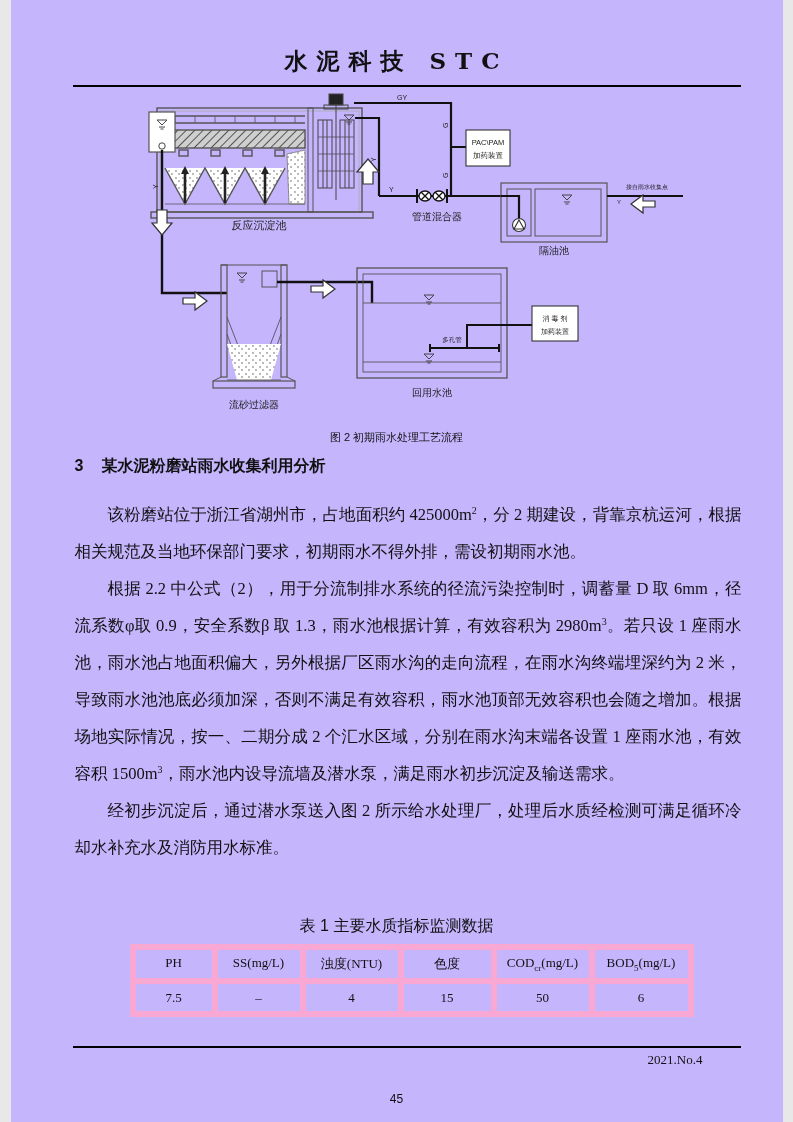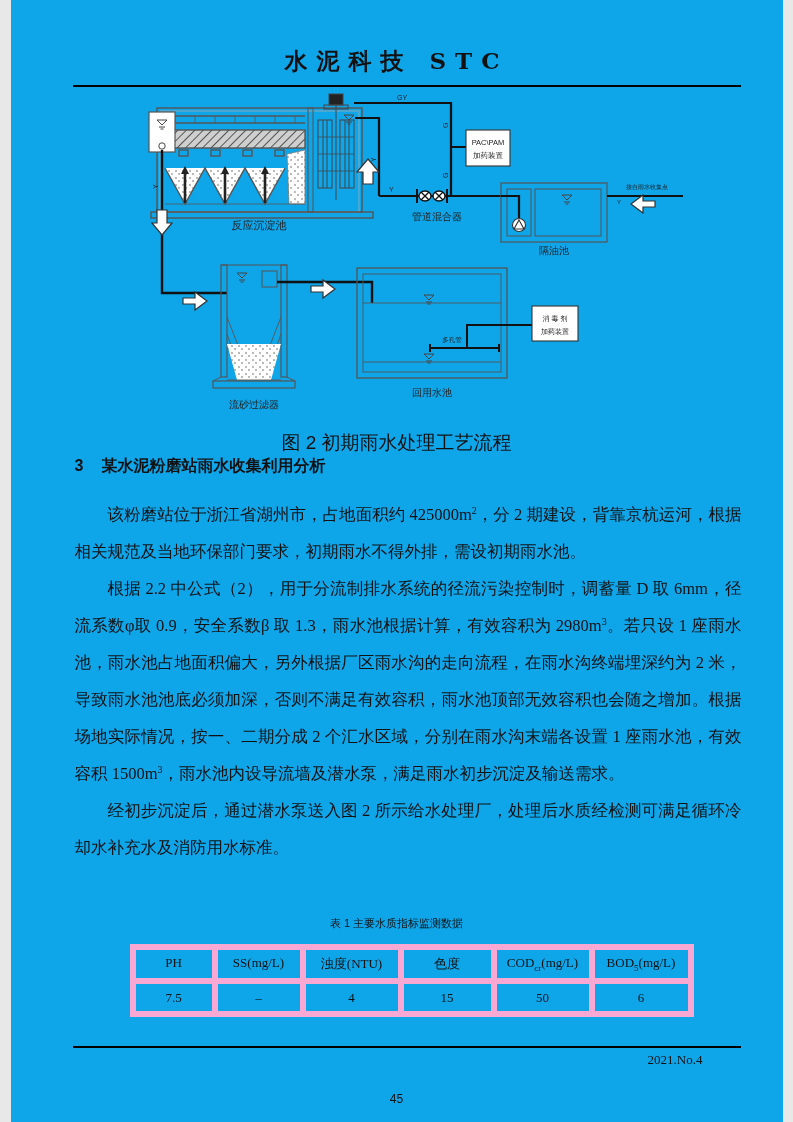--- a/index.html
+++ b/index.html
@@ -1,53 +1,53 @@
 <!DOCTYPE html>
 <html><head>
 <meta charset="utf-8">
 <style>
   * { margin:0; padding:0; box-sizing:border-box; }
   html,body { background:#e8e8e8; }
   .page {
     position:relative; width:772px; height:1122px; margin:0 auto;
-    background:#0ea5e9; font-family:"Liberation Serif","DejaVu Serif",serif;
+    background:#c4b5fd; font-family:"Liberation Serif","DejaVu Serif",serif;
     color:#111; overflow:hidden;
   }
   .masthead {
     position:absolute; top:46px; left:0; width:100%;
     text-align:center; font-size:23px; font-weight:bold;
     letter-spacing:9px; font-family:"DejaVu Serif","Liberation Serif",serif;
   }
   .masthead-rule { position:absolute; top:85px; left:62px; width:668px; height:2px; background:#000; }
 
   .diagram { position:absolute; top:92px; left:128px; width:544px; height:332px; }
   .diagram svg { width:100%; height:100%; }
   .dg-label { font-family:"Liberation Sans","DejaVu Sans",sans-serif; fill:#222; }
 
   .fig-caption {
     position:absolute; top:430px; left:0; width:100%; text-align:center;
-    font-size:19px; font-family:"Liberation Sans","DejaVu Sans",sans-serif; color:#111;
+    font-size:11px; font-family:"Liberation Sans","DejaVu Sans",sans-serif; color:#111;
   }
   .section-heading {
     position:absolute; top:456px; left:64px; width:666px;
     font-size:16px; font-weight:bold;
     font-family:"Liberation Sans","DejaVu Sans",sans-serif;
   }
   .section-heading .sec-no { margin-right:18px; }
 
   .body-text { position:absolute; top:496px; left:64px; width:667px; }
   .body-text p {
     font-size:16.5px; line-height:37px; text-align:justify;
     text-indent:2em; color:#111;
   }
   .body-text sup { font-size:10px; vertical-align:super; line-height:0; }
 
   .table-caption {
     position:absolute; top:916px; left:0; width:100%; text-align:center;
-    font-size:11px; font-family:"Liberation Sans","DejaVu Sans",sans-serif;
+    font-size:16px; font-family:"Liberation Sans","DejaVu Sans",sans-serif;
   }
   table.data {
     position:absolute; top:944px; left:119px; width:564px;
     border-collapse:collapse; border:2px solid #000;
     font-size:13px; text-align:center;
   }
   table.data th, table.data td { border:6px solid #f9a8d4; font-weight:normal; padding:0; }
   table.data th { height:34px; }
   table.data td { height:33px; }
   table.data sub { font-size:9px; vertical-align:sub; }

